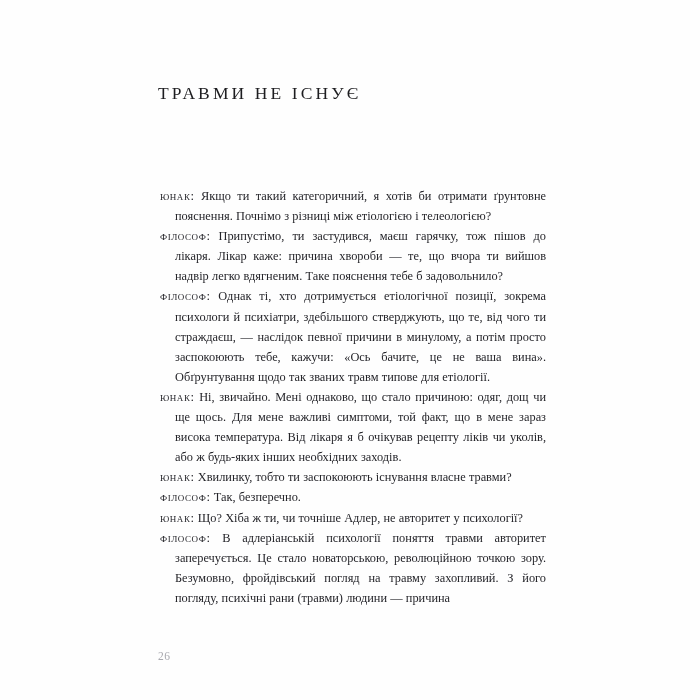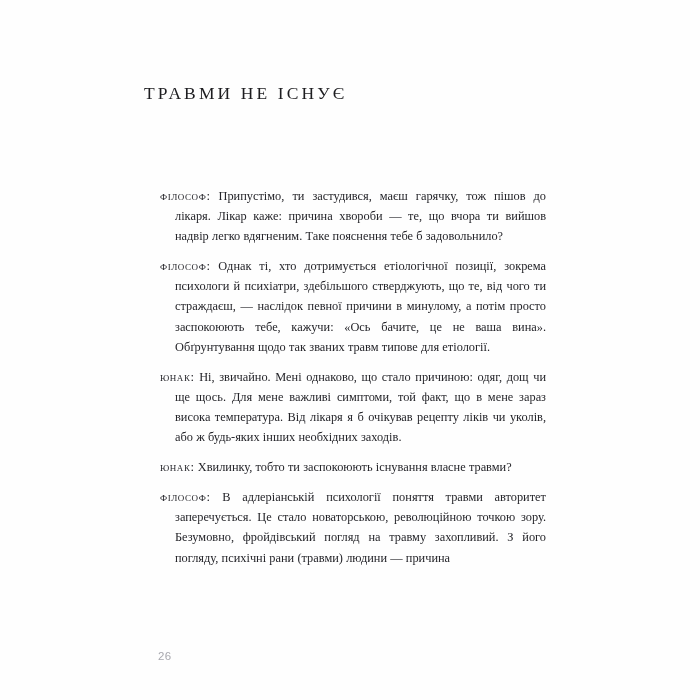--- a/index.html
+++ b/index.html
@@ -20,21 +20,21 @@
     position: relative;
     width: 700px;
     height: 700px;
     background: #fefefe;
     box-sizing: border-box;
   }
 
   
   .chapter-title {
     position: absolute;
-    left: 144px;
+    left: 158px;
     top: 70px;
     width: 400px;
     font-family: "Liberation Serif", "DejaVu Serif", serif;
     font-size: 17.5px;
     line-height: 22px;
     letter-spacing: 3.1px;
     color: #1d1d20;
     text-transform: uppercase;
     font-weight: 400;
     white-space: nowrap;
@@ -56,21 +56,21 @@
     line-height: 20.1px;
     color: #25252a;
     text-align: justify;
     text-justify: inter-word;
     -webkit-hyphens: none;
     hyphens: none;
     word-spacing: 0.15px;
   }
 
   .speech + .speech {
-    margin-top: 10px;
+    margin-top: 0px;
   }
 
   .speaker {
     font-variant: small-caps;
     text-transform: lowercase;
     letter-spacing: 0.55px;
     font-size: 12.8px;
     color: #25252a;
   }
 
@@ -80,33 +80,36 @@
   }
 
   
   .folio {
     position: absolute;
     left: 158px;
     top: 650px;
     font-size: 11.5px;
     letter-spacing: 0.4px;
     color: #a8a8ae;
-    font-family: Liberation Sans, sans-serif;
+    font-family: Liberation Serif, serif;
   }
 </style>
 </head>
 <body>
 
 <div class="page">
 
   <h1 class="chapter-title">ТРАВМИ НЕ ІСНУЄ</h1>
 
   <div class="text-block">
+      <p class="speech"><span class="speaker">ЮНАК:</span><span class="body-text"> Якщо ти такий категоричний, я хотів би отримати ґрунтовне пояснення. Почнімо з різниці між етіологією і телеологією?</span></p>
       <p class="speech"><span class="speaker">ФІЛОСОФ:</span><span class="body-text"> Припустімо, ти застудився, маєш гарячку, тож пішов до лікаря. Лікар каже: причина хвороби — те, що вчора ти вийшов надвір легко вдягненим. Таке пояснення тебе б задовольнило?</span></p>
       <p class="speech"><span class="speaker">ФІЛОСОФ:</span><span class="body-text"> Однак ті, хто дотримується етіологічної позиції, зокрема психологи й психіатри, здебільшого стверджують, що те, від чого ти страждаєш, — наслідок певної причини в минулому, а потім просто заспокоюють тебе, кажучи: «Ось бачите, це не ваша вина». Обґрунтування щодо так званих травм типове для етіології.</span></p>
       <p class="speech"><span class="speaker">ЮНАК:</span><span class="body-text"> Ні, звичайно. Мені однаково, що стало причиною: одяг, дощ чи ще щось. Для мене важливі симптоми, той факт, що в мене зараз висока температура. Від лікаря я б очікував рецепту ліків чи уколів, або ж будь-яких інших необхідних заходів.</span></p>
       <p class="speech"><span class="speaker">ЮНАК:</span><span class="body-text"> Хвилинку, тобто ти заспокоюють існування власне травми?</span></p>
+      <p class="speech"><span class="speaker">ФІЛОСОФ:</span><span class="body-text"> Так, безперечно.</span></p>
+      <p class="speech"><span class="speaker">ЮНАК:</span><span class="body-text"> Що? Хіба ж ти, чи точніше Адлер, не авторитет у психології?</span></p>
       <p class="speech"><span class="speaker">ФІЛОСОФ:</span><span class="body-text"> В адлеріанській психології поняття травми авторитет заперечується. Це стало новаторською, революційною точкою зору. Безумовно, фройдівський погляд на травму захопливий. З його погляду, психічні рани (травми) людини — причина</span></p>
     </div>
 
   <div class="folio">26</div>
 
 </div>
 
 </body></html>

